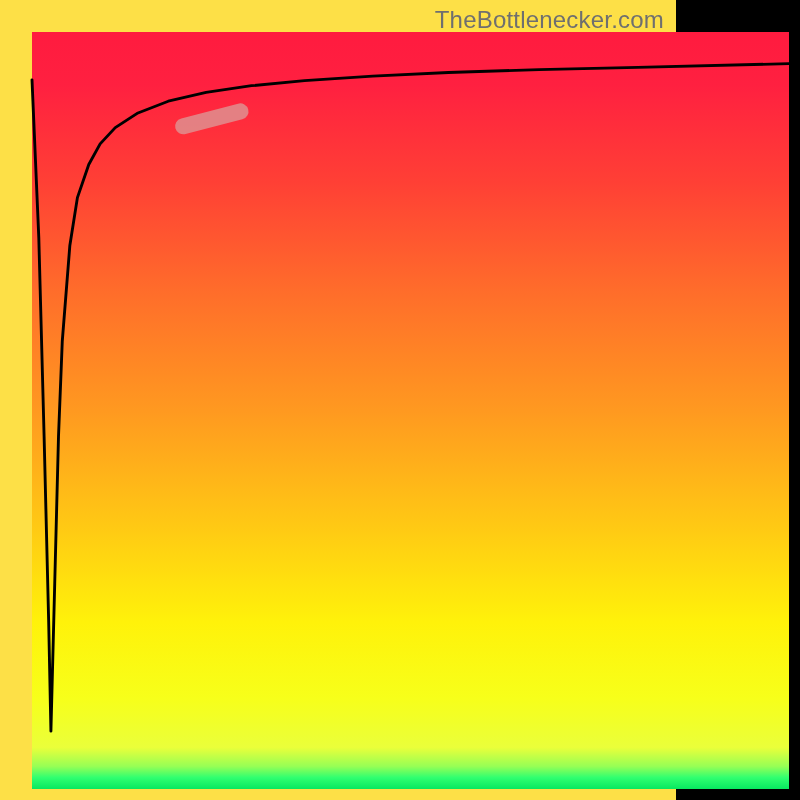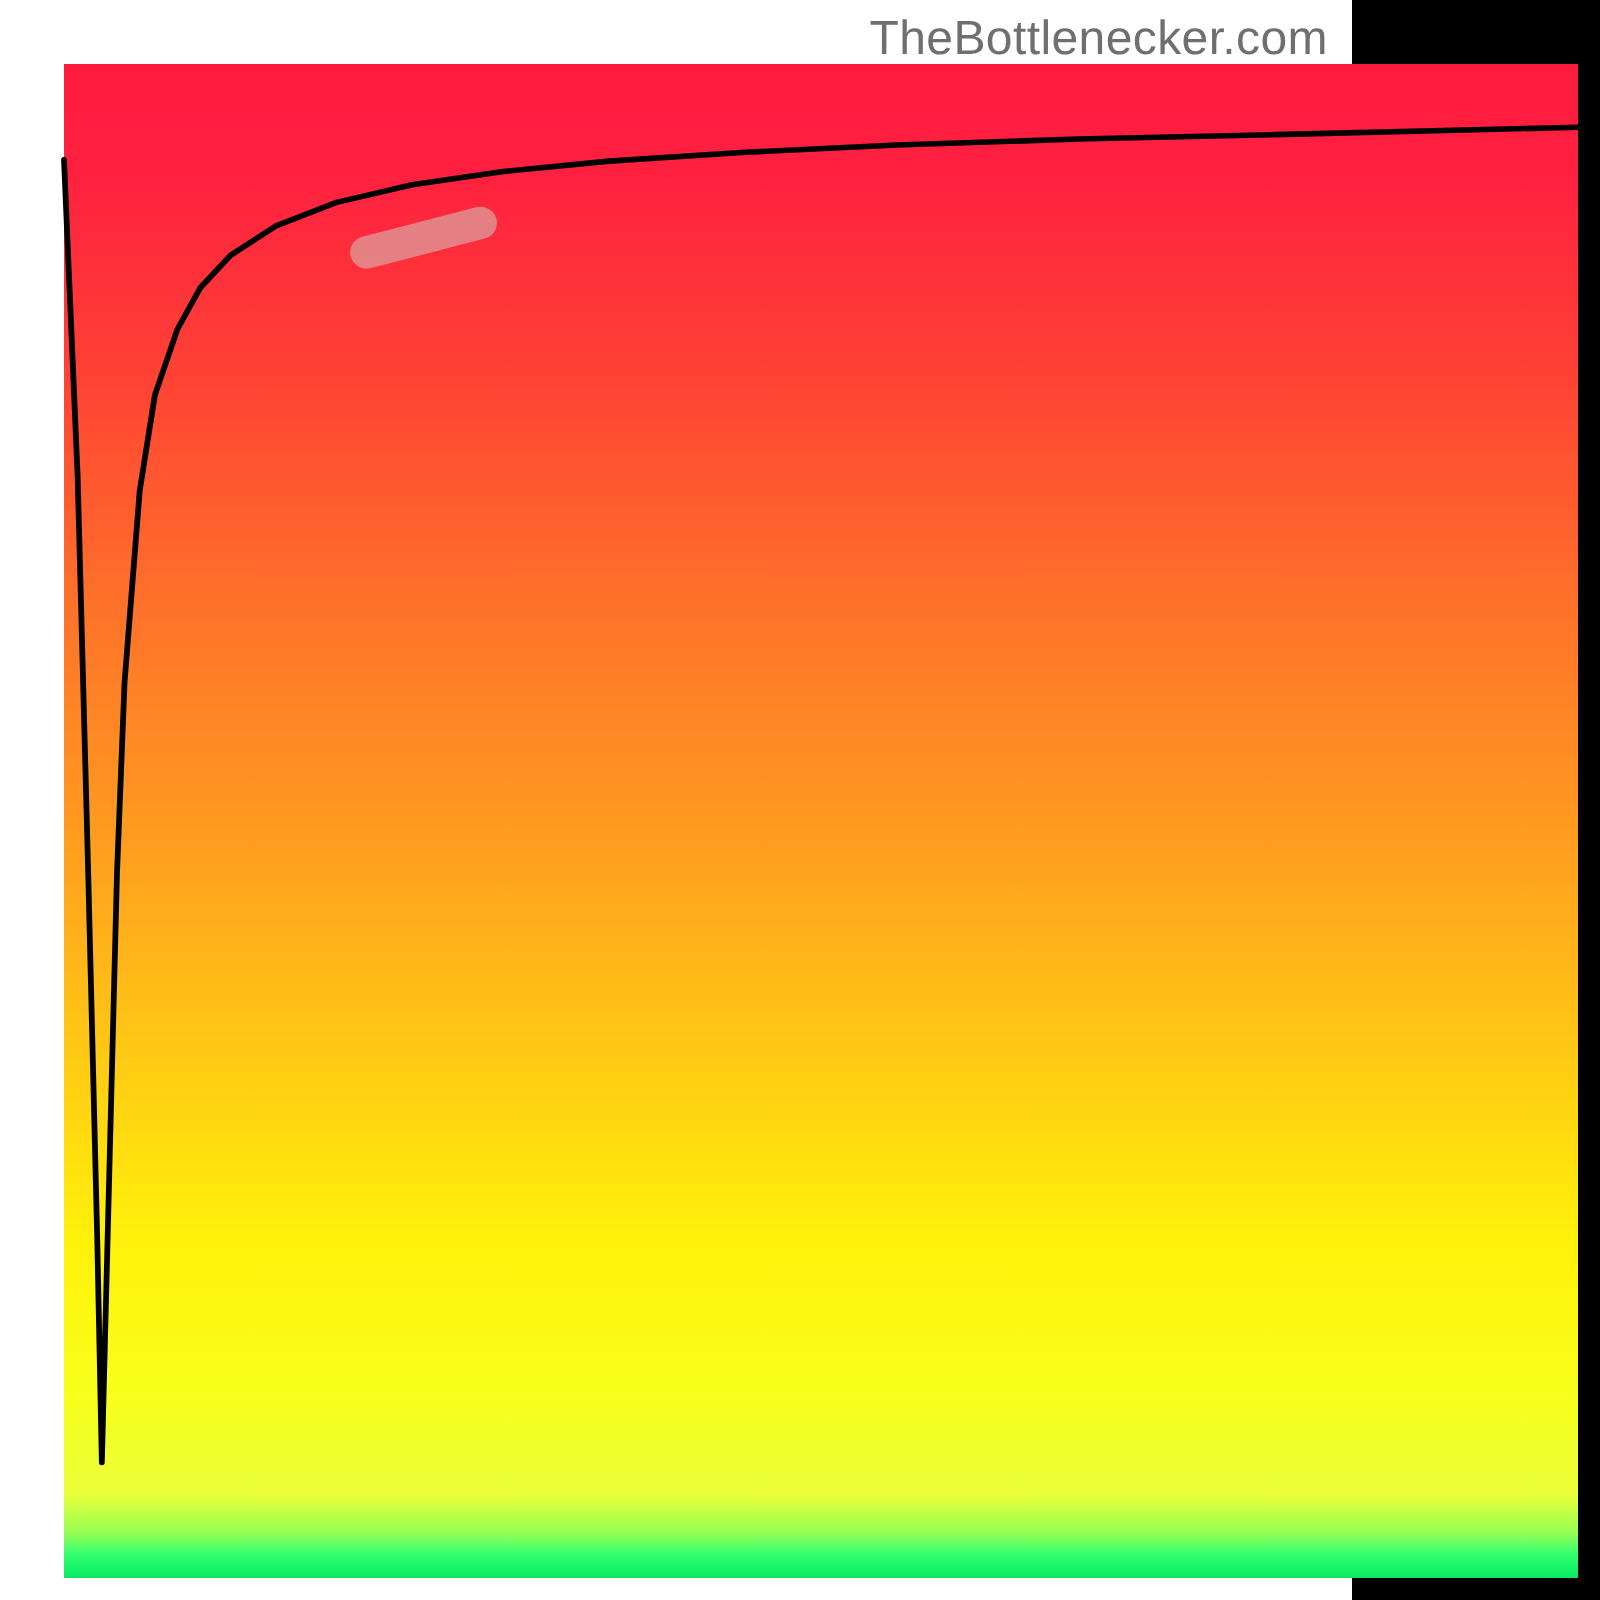--- a/index.html
+++ b/index.html
@@ -8,21 +8,21 @@
     width: 800px;
     height: 800px;
     background: #000;
     overflow: hidden;
     font-family: Arial, Helvetica, sans-serif;
   }
   .frame {
     position: absolute;
     left: 0; top: 0;
     width: 676px; height: 800px;
-    background: #ffffff;
+    background: #fde047;
   }
   .plot {
     position: absolute;
     left: 32px;
     top: 32px;
     width: 757px;
     height: 736px;
   }
   .gradient {
     position: absolute;

